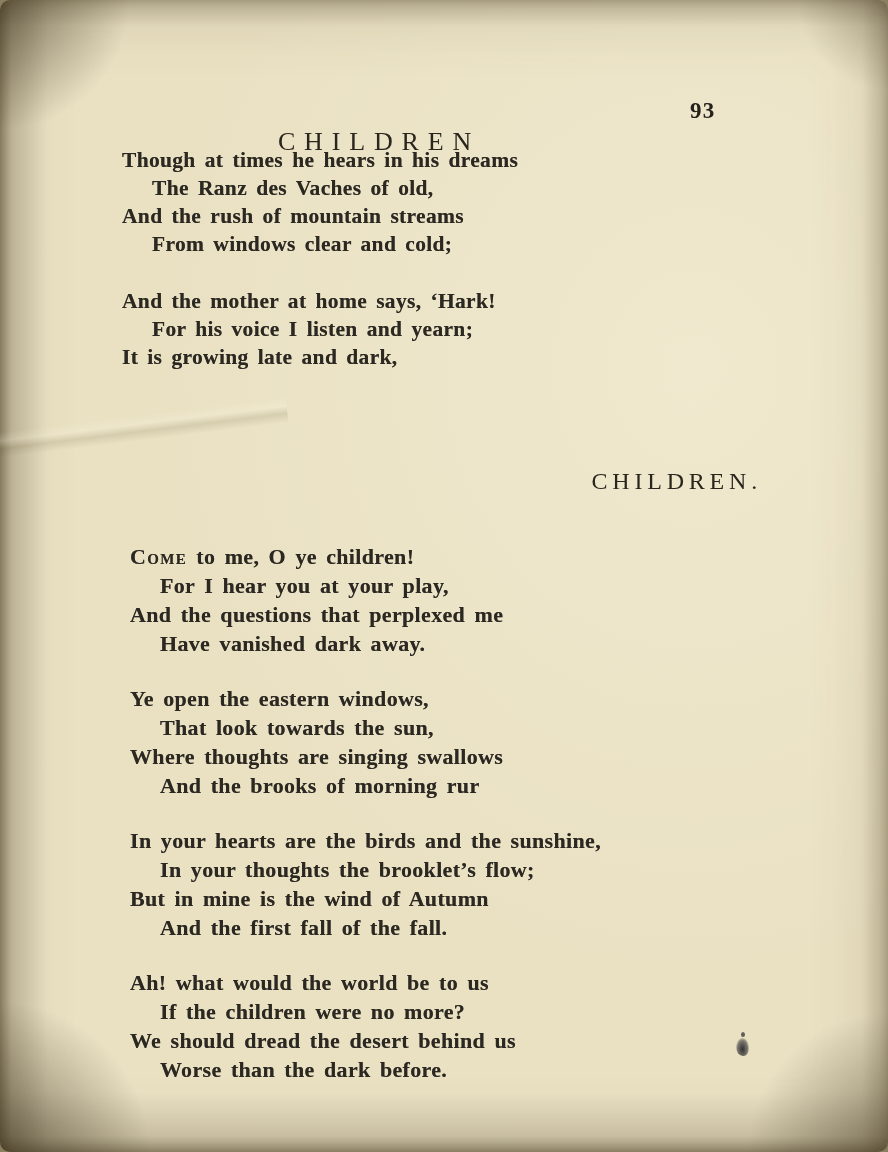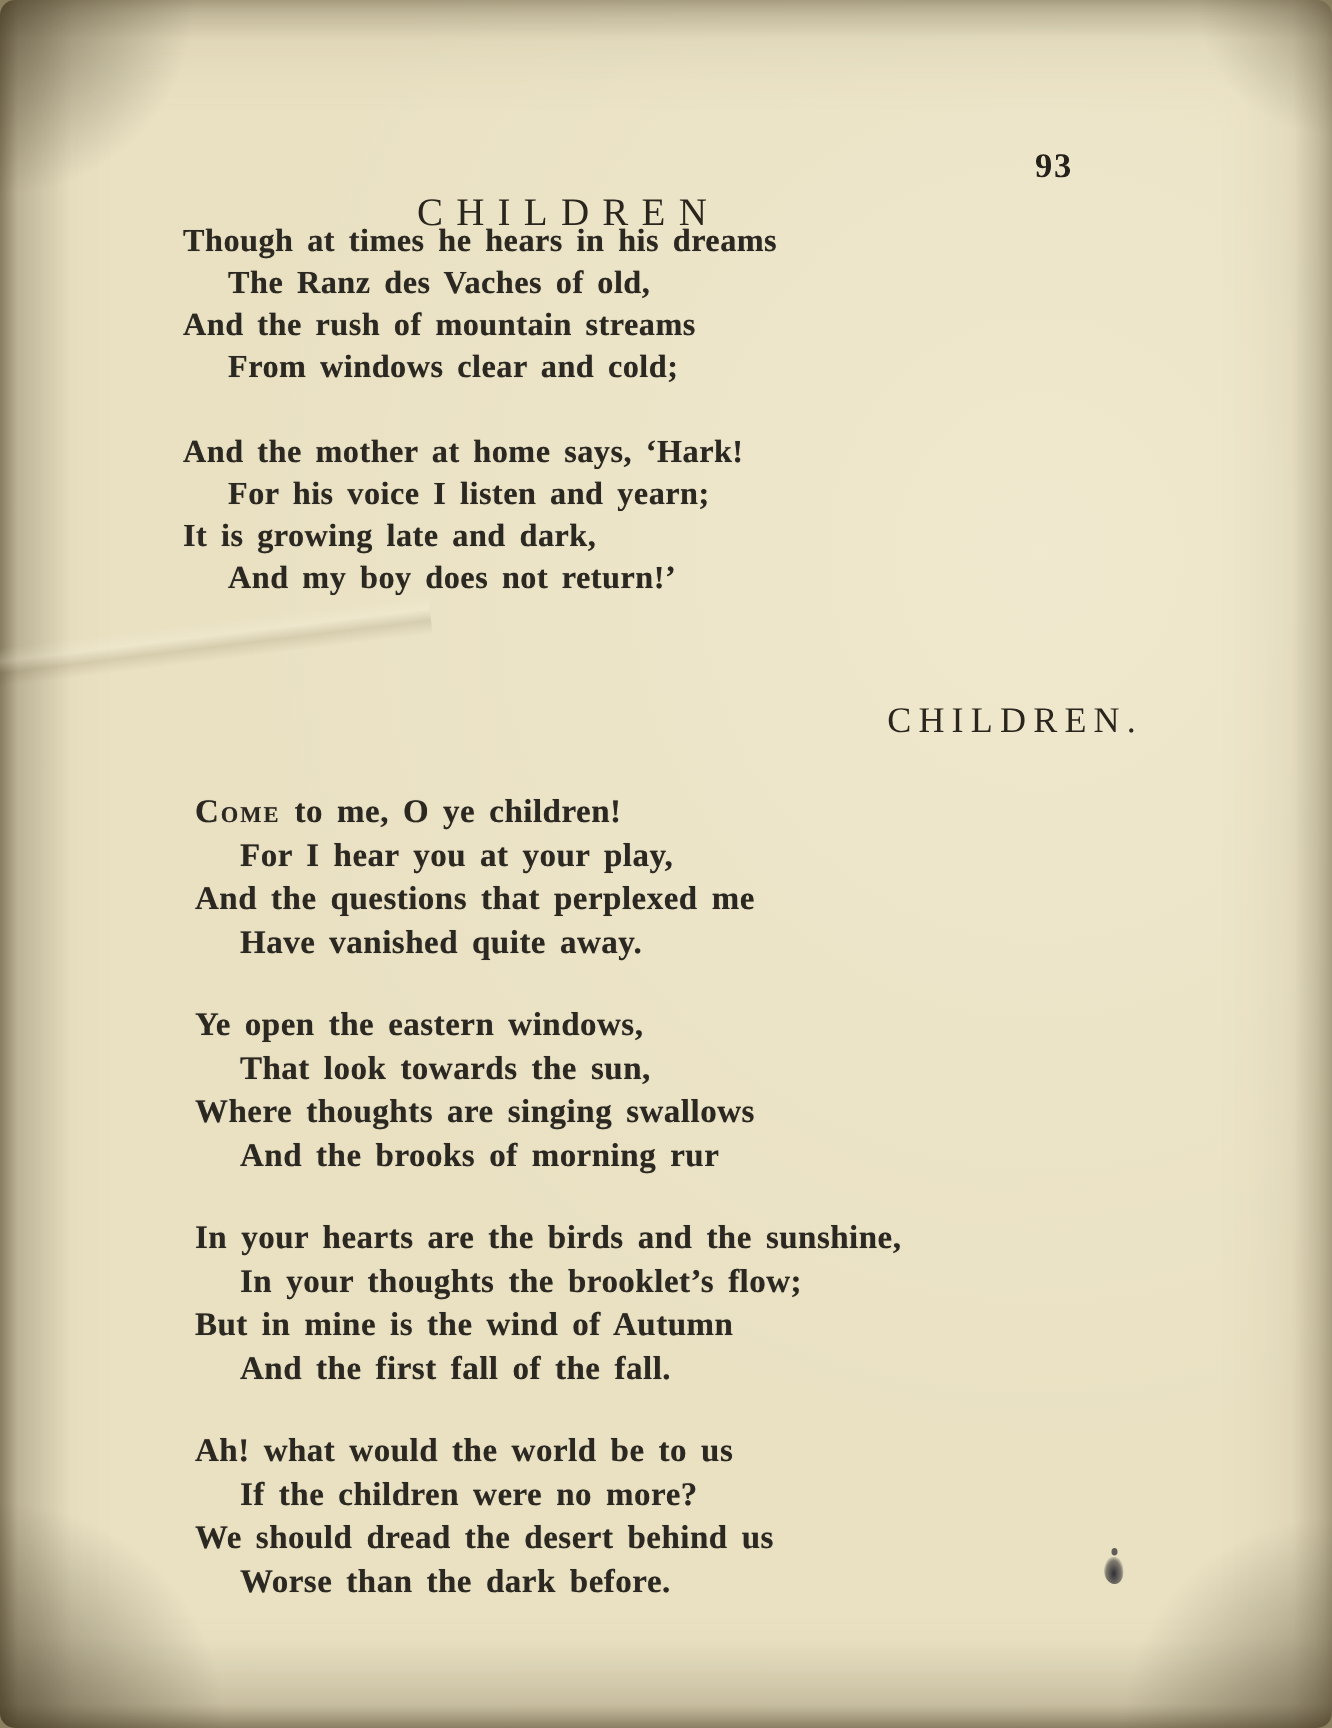--- a/index.html
+++ b/index.html
@@ -89,21 +89,21 @@
   }
   .poem-body {
     position: absolute;
     top: 526px;
     left: 130px;
   }
   .poem-body .line {
     font-size: 22px;
     line-height: 29px;
   }
-  .poem-body .stanza { margin-bottom: 26px; }
+  .poem-body .stanza { margin-bottom: 26px; margin-top: 16px; }
   .line {
     white-space: nowrap;
     word-spacing: 0.16em;
     letter-spacing: 0.015em;
     text-shadow: 0 0 0.5px rgba(43,40,34,0.55);
     font-weight: bold;
   }
   .indent { padding-left: 30px; }
   .lead {
     font-variant: small-caps;
@@ -147,32 +147,31 @@
       <div class="stanza">
         <div class="line">Though at times he hears in his dreams</div>
         <div class="line indent">The Ranz des Vaches of old,</div>
         <div class="line">And the rush of mountain streams</div>
         <div class="line indent">From windows clear and cold;</div>
       </div>
       <div class="stanza">
         <div class="line">And the mother at home says, ‘Hark!</div>
         <div class="line indent">For his voice I listen and yearn;</div>
         <div class="line">It is growing late and dark,</div>
-        <div class="line indent">And my boy does not return!’</div>
       </div>
     </section>
 
     <h1 class="poem-title" style="margin:0; font-weight:normal;">CHILDREN.</h1>
 
     <section class="poem-body">
       <div class="stanza">
         <div class="line"><span class="lead">Come</span><span> to me, O ye children!</span></div>
         <div class="line indent">For I hear you at your play,</div>
         <div class="line">And the questions that perplexed me</div>
-        <div class="line indent">Have vanished quite away.</div>
+        <div class="line indent">Have vanished dark away.</div>
       </div>
       <div class="stanza">
         <div class="line">Ye open the eastern windows,</div>
         <div class="line indent">That look towards the sun,</div>
         <div class="line">Where thoughts are singing swallows</div>
         <div class="line indent">And the brooks of morning rur</div>
       </div>
       <div class="stanza">
         <div class="line">In your hearts are the birds and the sunshine,</div>
         <div class="line indent">In your thoughts the brooklet’s flow;</div>

